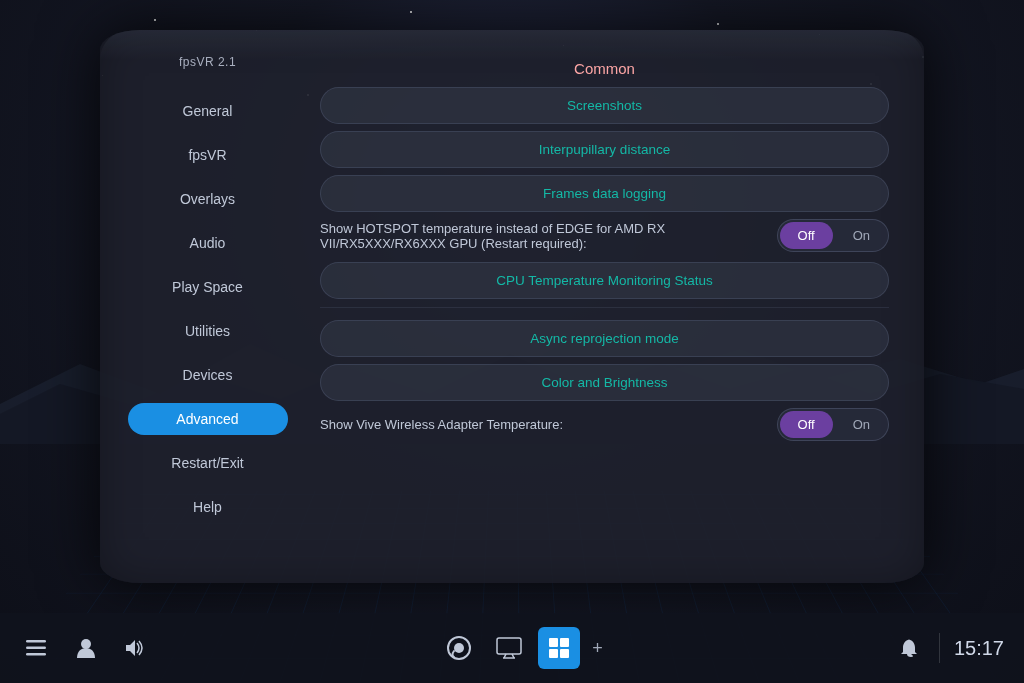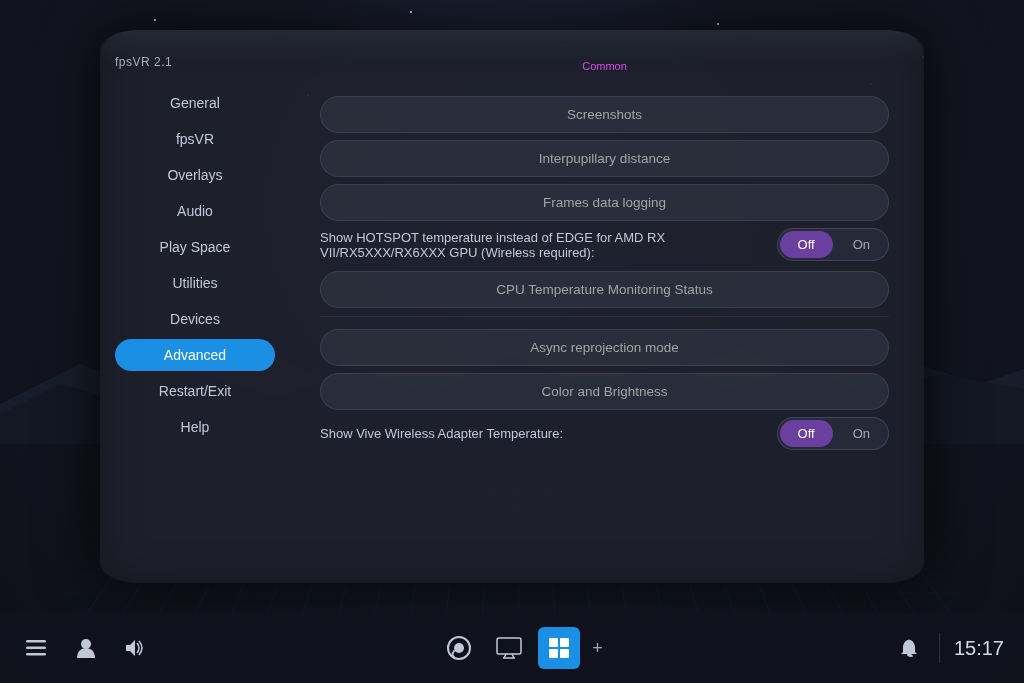--- a/index.html
+++ b/index.html
@@ -105,22 +105,23 @@
       padding: 20px 15px;
       gap: 0;
     }
 
     
     .sidebar {
       width: 185px;
       flex-shrink: 0;
       display: flex;
       flex-direction: column;
-      align-items: flex-start;
+      align-items: center;
       padding: 5px 0;
+      gap: 8px;
     }
 
     .app-title {
       color: #aab0c0;
       font-size: 12px;
       margin-bottom: 18px;
       letter-spacing: 0.5px;
     }
 
     .nav-item {
@@ -146,34 +147,34 @@
       flex: 1;
       padding: 10px 20px;
       color: #d0d8e8;
       overflow-y: auto;
     }
 
     .main-content::-webkit-scrollbar { display: none; }
 
     .section-title {
       text-align: center;
-      font-size: 11px;
-      color: #d946ef;
-      margin-bottom: 24px;
+      font-size: 15px;
+      color: #fca5a5;
+      margin-bottom: 10px;
       font-weight: 400;
     }
 
     .menu-item-btn {
       display: block;
       width: 100%;
       background: rgba(50, 55, 70, 0.6);
       border: 1px solid rgba(100,110,140,0.3);
       border-radius: 20px;
       padding: 10px 20px;
-      color: #a3a3a3;
+      color: #14b8a6;
       font-size: 13.5px;
       cursor: pointer;
       margin-bottom: 7px;
     }
 
     .toggle-row {
       display: flex;
       align-items: center;
       margin-bottom: 10px;
       gap: 10px;
@@ -353,21 +354,21 @@
 
     <main class="main-content">
 
       <div class="section-title">Common</div>
 
       <button class="menu-item-btn">Screenshots</button>
       <button class="menu-item-btn">Interpupillary distance</button>
       <button class="menu-item-btn">Frames data logging</button>
 
       <div class="toggle-row">
-        <span class="toggle-label">Show HOTSPOT temperature instead of EDGE for AMD RX VII/RX5XXX/RX6XXX GPU (Wireless required):</span>
+        <span class="toggle-label">Show HOTSPOT temperature instead of EDGE for AMD RX VII/RX5XXX/RX6XXX GPU (Restart required):</span>
         <div class="toggle-group">
           <button class="toggle-btn selected">Off</button>
           <button class="toggle-btn">On</button>
         </div>
       </div>
 
       <button class="menu-item-btn">CPU Temperature Monitoring Status</button>
 
       <div class="section-divider"></div>
 

